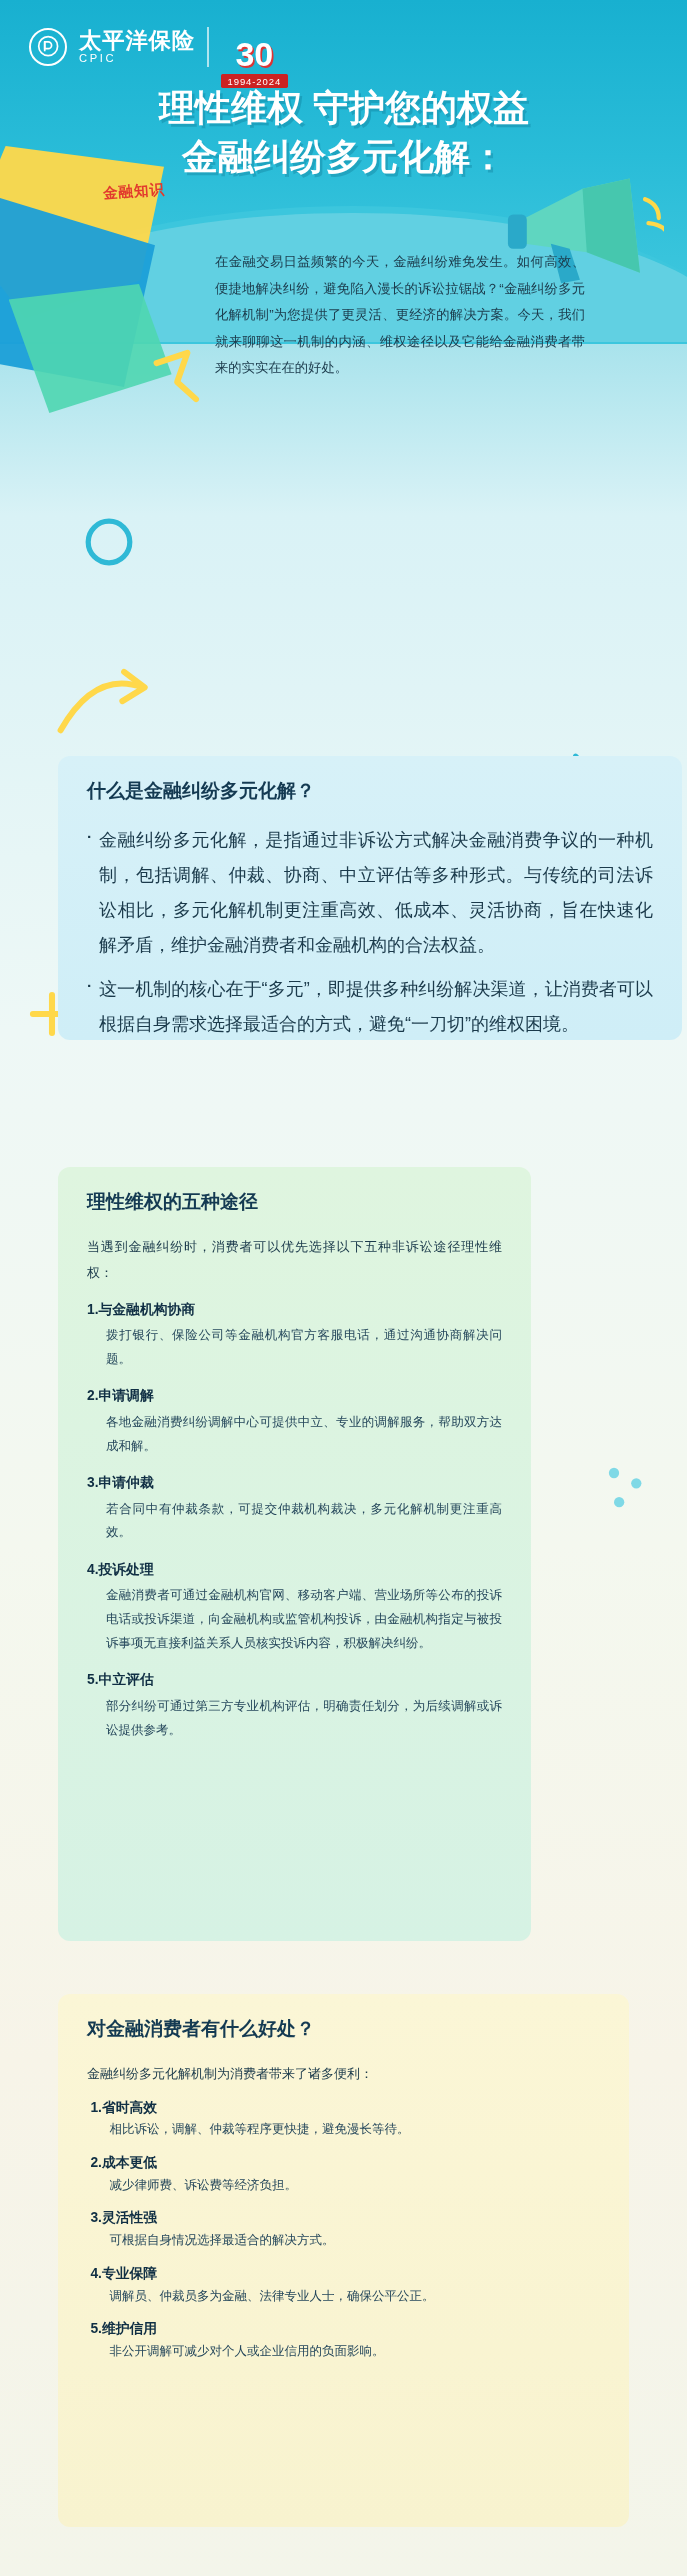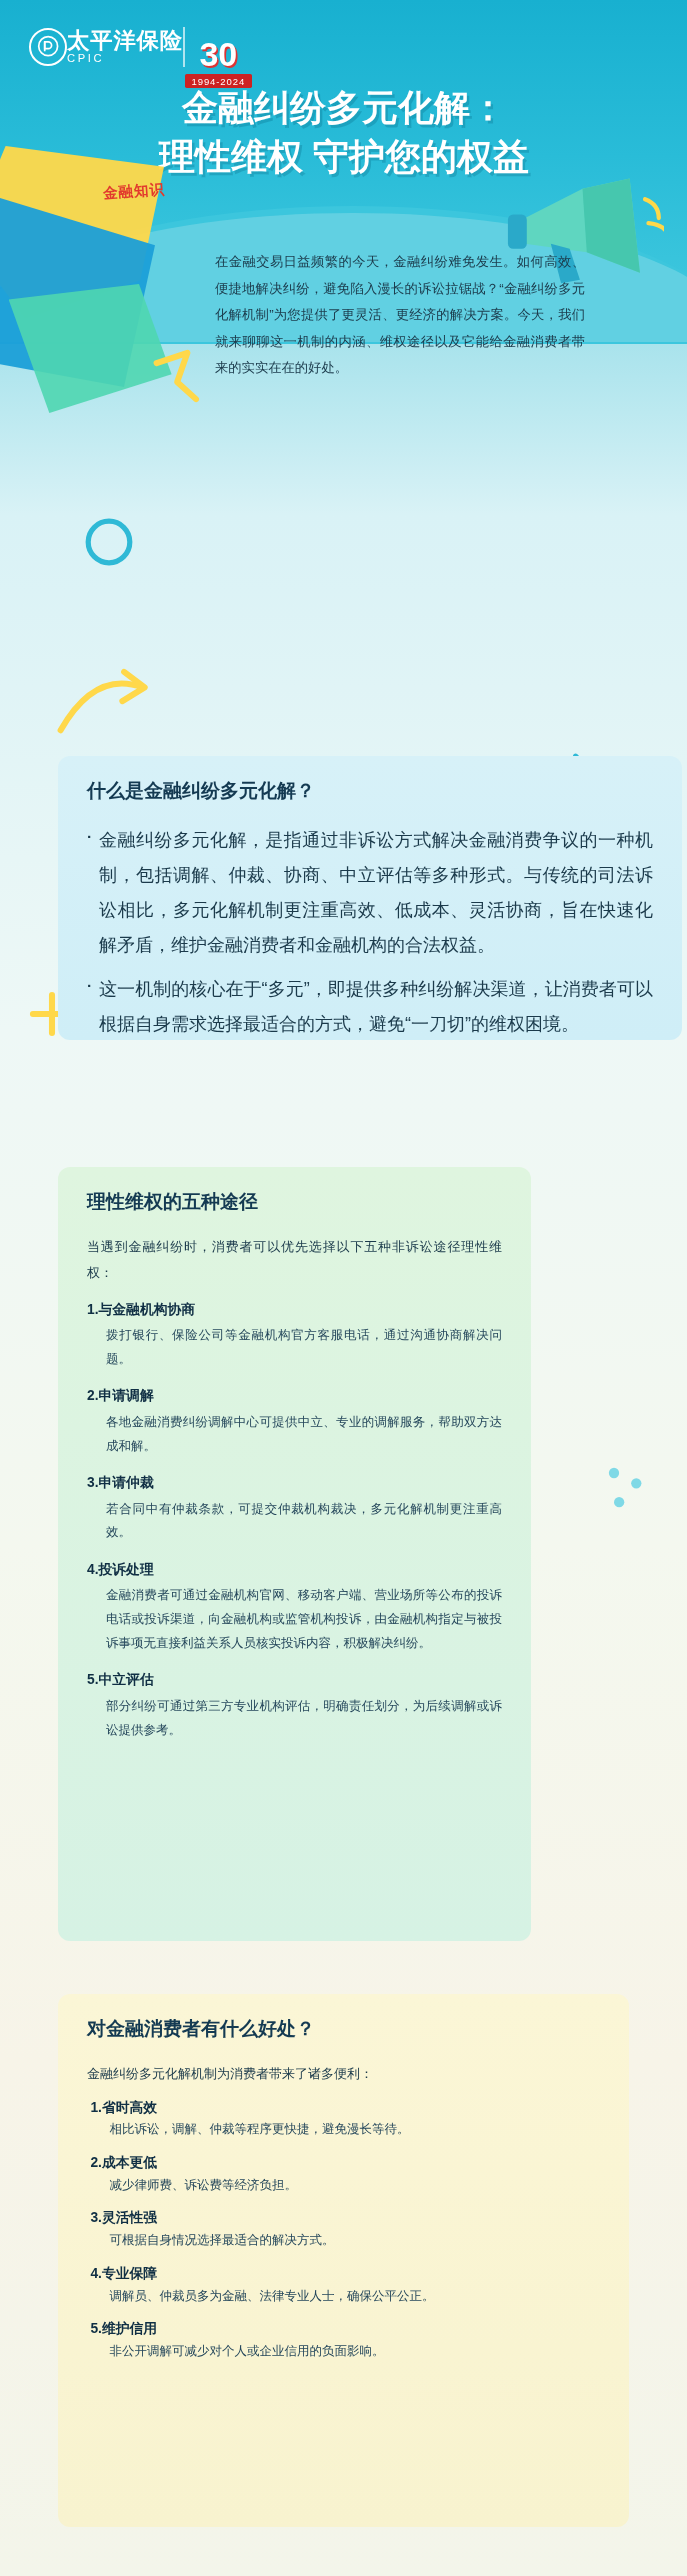--- a/index.html
+++ b/index.html
@@ -45,21 +45,21 @@
     opacity:.9;
   }
   .megaphone {
     position:absolute; right:24px; top:170px; width:163px; height:120px;
   }
   .doodle { position:absolute; }
 
   
   .brand {
     position: relative;
-    display: flex; align-items: center; gap: 0;
+    display: flex; align-items: center; gap: 12px;
     padding: 19px 0 0 29px;
     height: 74px;
   }
   .logo-circle {
     width: 38px; height: 38px; border-radius: 50%;
     border: 2.6px solid #fff; color: #fff;
     display: flex; align-items: center; justify-content: center;
     font-size: 19px; font-weight: bold;
   }
   .brand-zh { color:#fff; font-size: 22.3px; font-weight: bold; letter-spacing: 0.9px; line-height:1.05;}
@@ -150,22 +150,22 @@
       <div class="brand-en">CPIC</div>
     </div>
     <div class="brand-sep"></div>
     <div class="anniv">
       <div class="anniv-num">30</div>
       <div class="anniv-years">1994-2024</div>
     </div>
   </div>
 
   <div class="title-wrap">
+    <div class="main-title">理性维权 守护您的权益</div>
     <div class="main-title">金融纠纷多元化解：</div>
-    <div class="main-title">理性维权 守护您的权益</div>
   </div>
 
   <div class="blob-yellow"></div>
   <div class="blob-blue"></div>
   <div class="blob-green"></div>
 
   <div class="kw-badge">金融知识</div>
 
   <div class="megaphone">
     <svg width="163" height="120" viewBox="0 0 190 140" aria-hidden="true">

